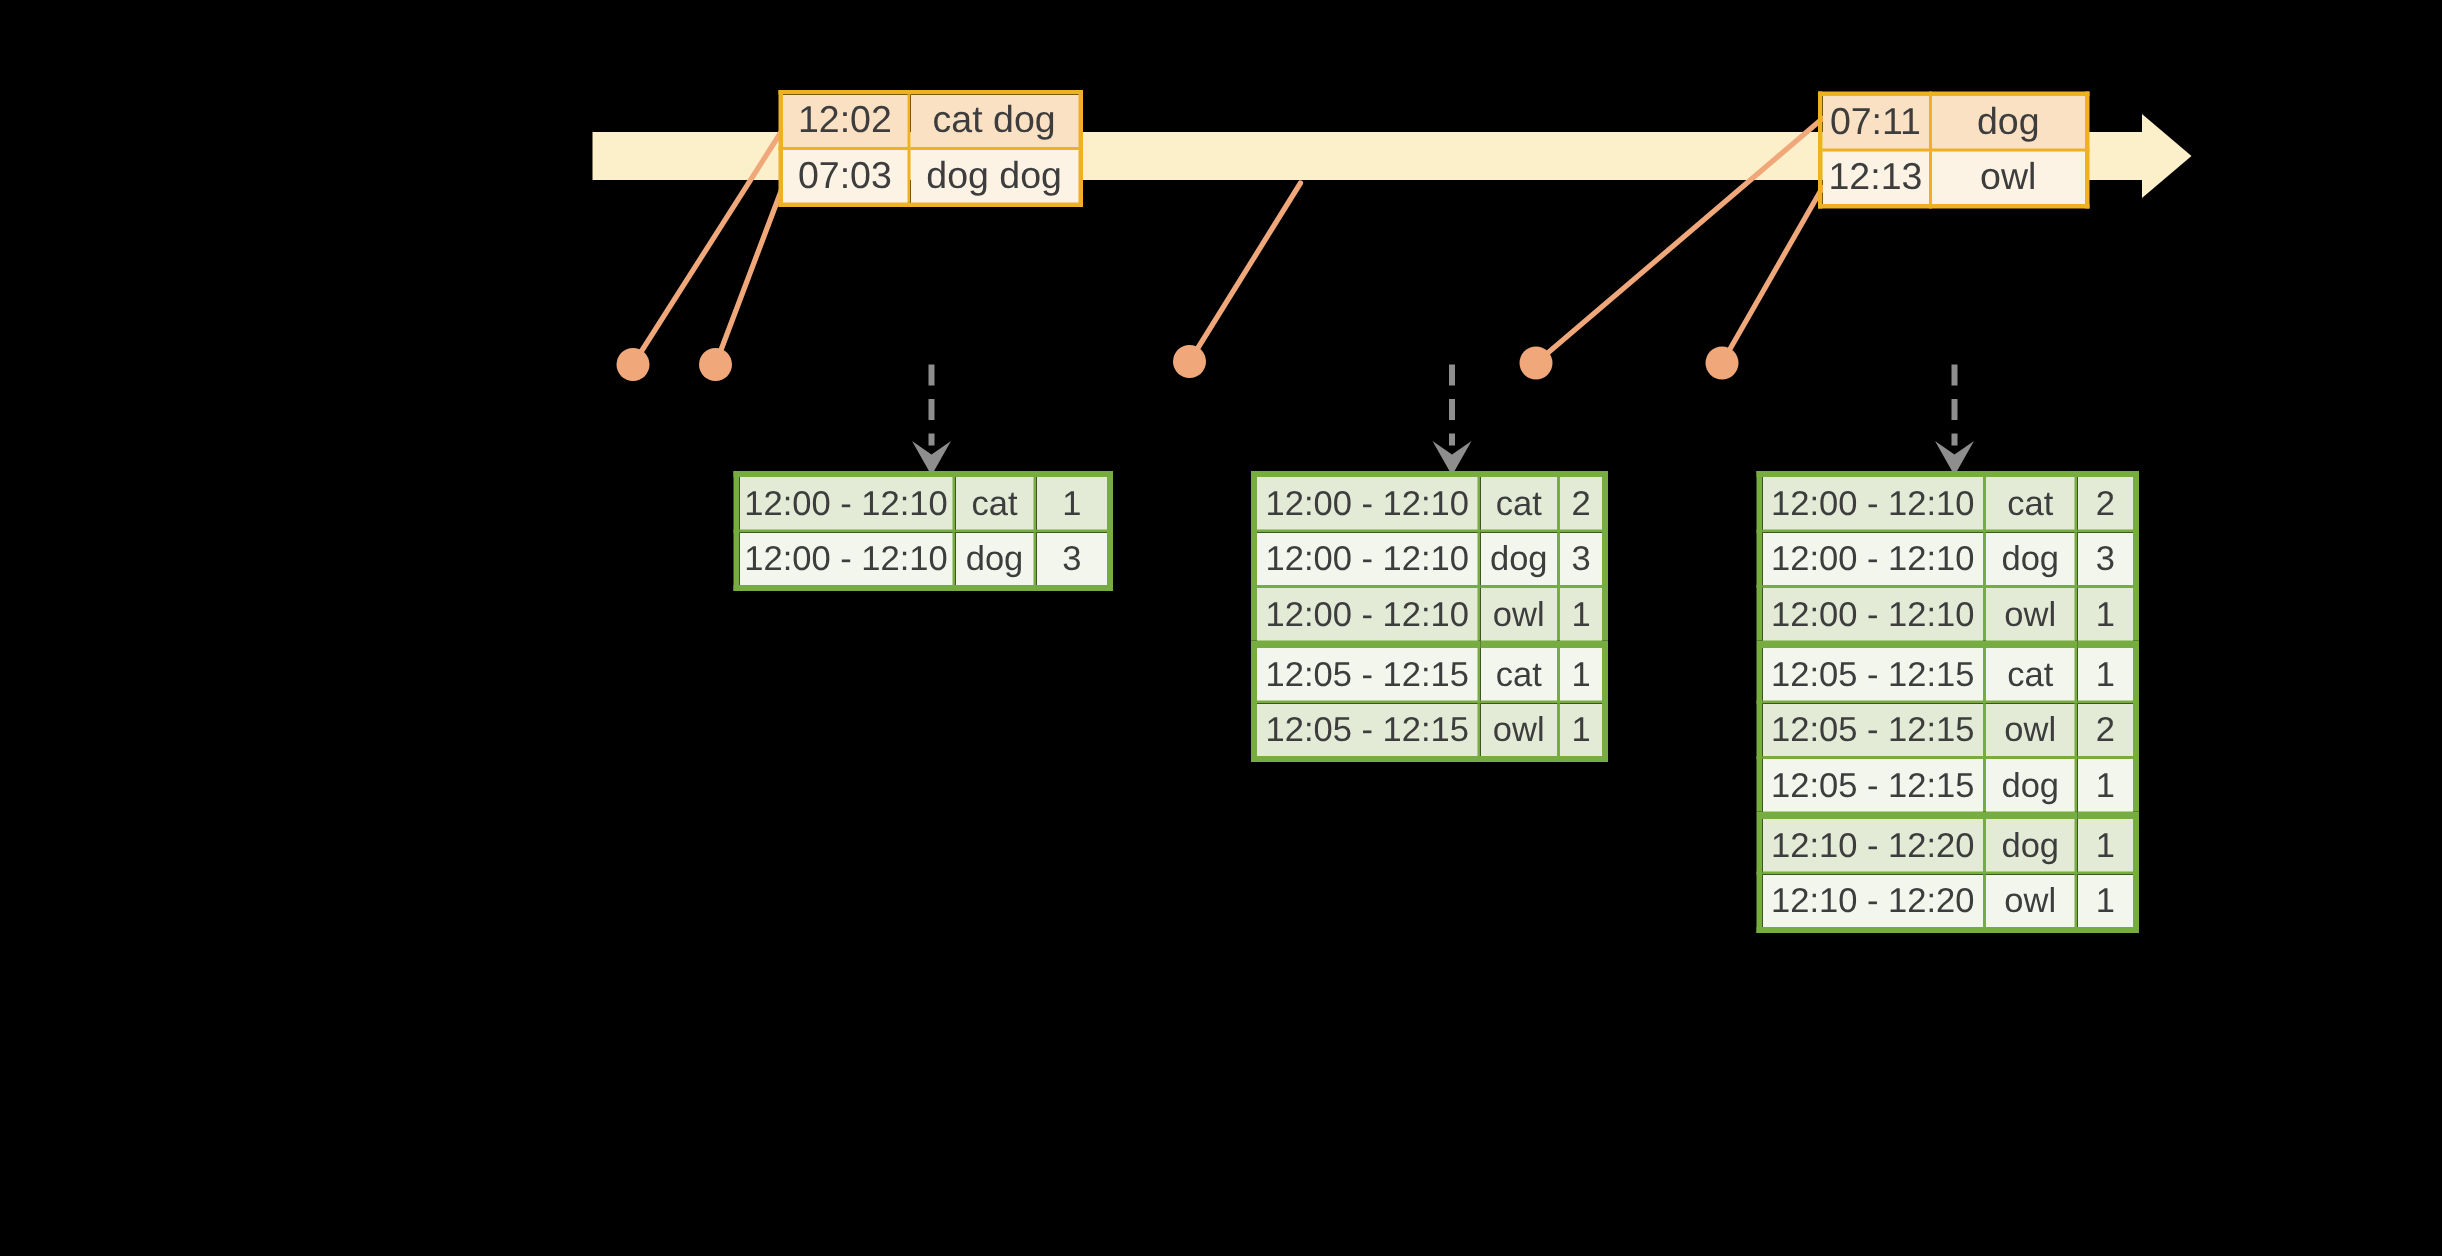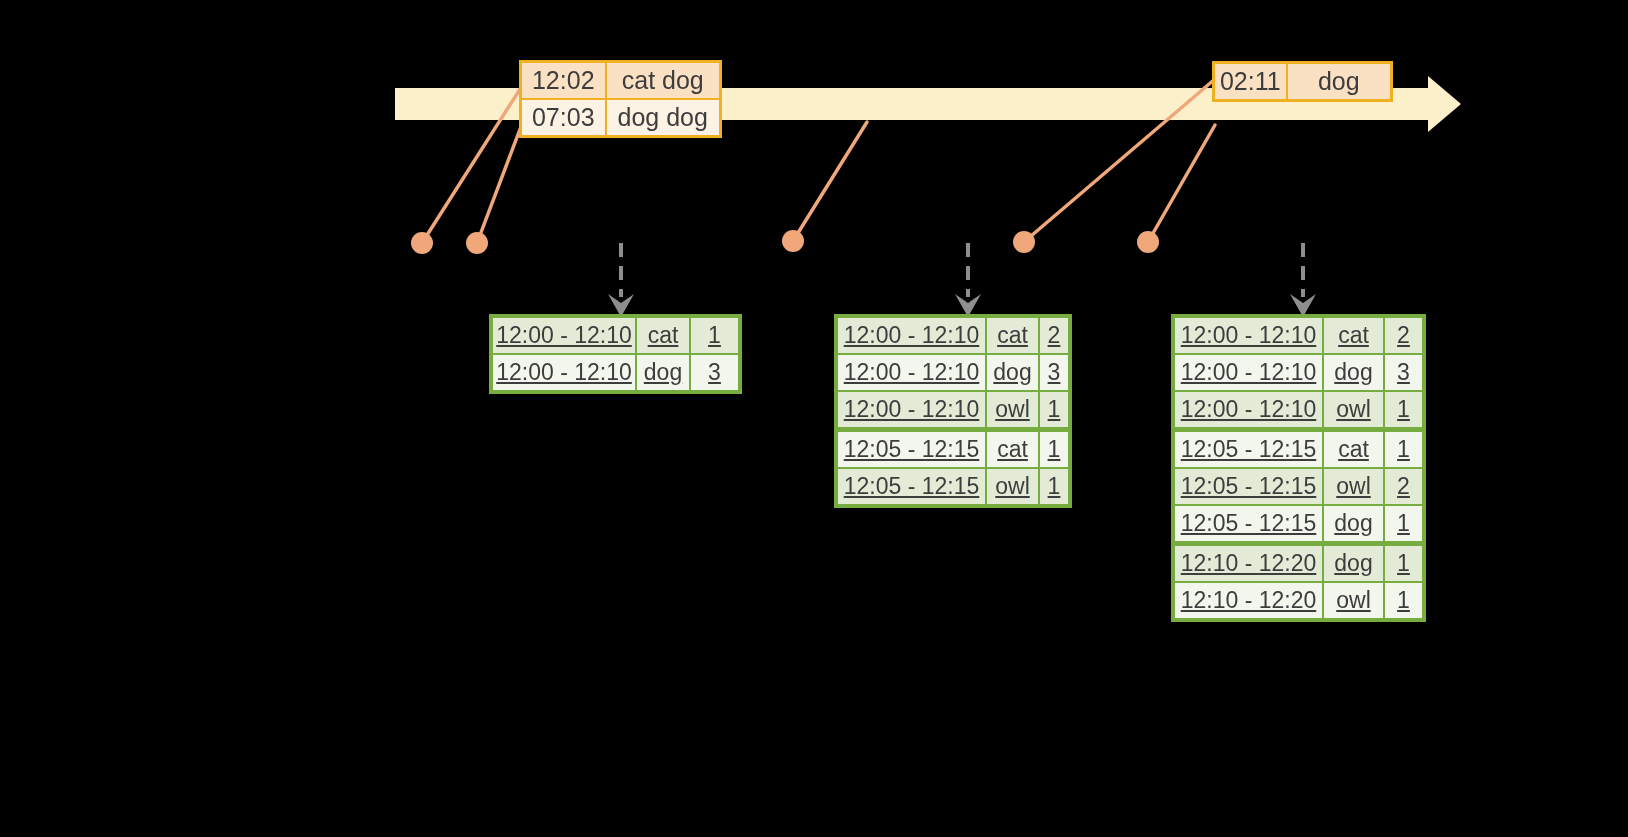--- a/index.html
+++ b/index.html
@@ -31,21 +31,20 @@
     height:35px; text-align:center; vertical-align:middle;
     font-size:25px; padding:0 4px; overflow:hidden; white-space:nowrap;
   }
   tr.peach td { background:var(--event-row-dark,#FAE1C4); }
   tr.cream td { background:var(--event-row-light,#FDF3E4); }
 
   
   .result-table {
     position:absolute; z-index:3;
     border:4px solid var(--result-border,#76AC40);
-    text-decoration:underline;
   }
   .result-table td {
     border:2px solid var(--result-border,#76AC40);
     height:35px; text-align:center; vertical-align:middle;
     font-size:23px; padding:0 2px; overflow:hidden; white-space:nowrap;
   }
   .result-table tr.group-start td { border-top-width:5px; }
   tr.g td { background:var(--result-row-green,#E3EBD6); }
   tr.w td { background:var(--result-row-white,#F2F6ED); }
 </style>
@@ -103,22 +102,26 @@
     </table>
 
 
   <table class="event-table" style="left:1212px; top:61px;">
     <colgroup>
         <col style="width:73px">
         <col style="width:105px">
       </colgroup>
     <tbody>
         <tr class="peach">
-      <td>02:11</td>
-      <td>dog</td>
+      <td>07:11</td>
+      <td>dog</td>
+    </tr>
+    <tr class="cream">
+      <td>12:13</td>
+      <td>owl</td>
     </tr>
   </tbody>
     </table>
 
   <table class="result-table" style="left:489px; top:314px;">
     <colgroup>
         <col style="width:145px">
         <col style="width:54px">
         <col style="width:50px">
       </colgroup>

